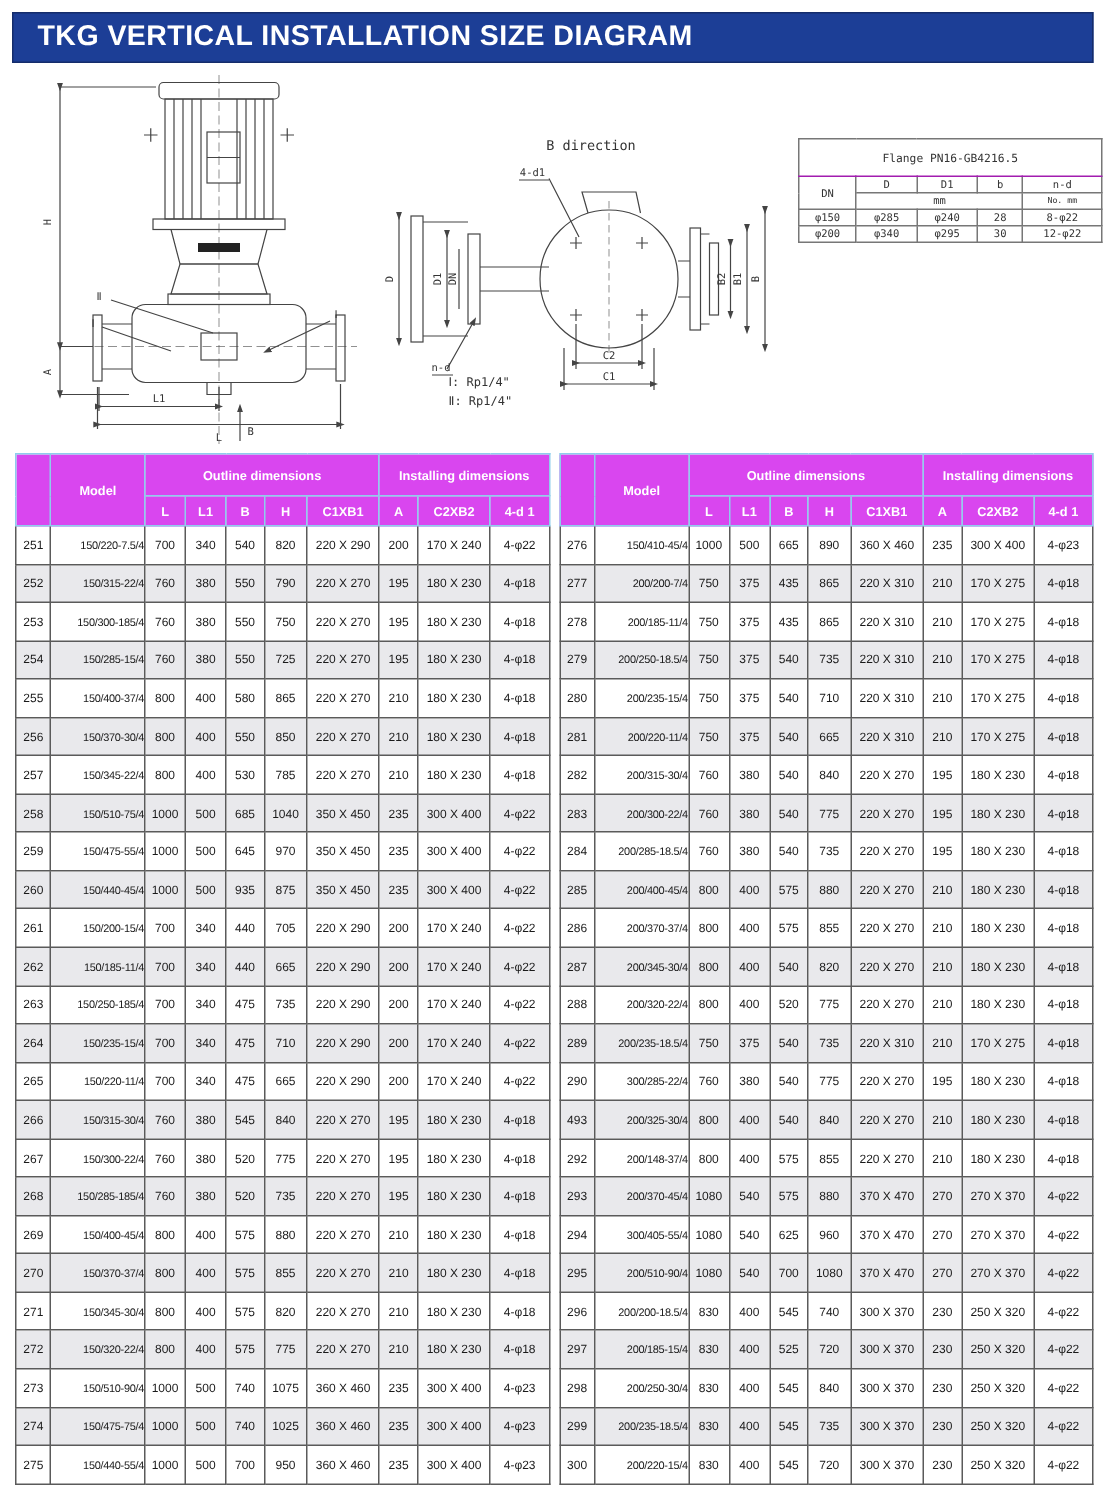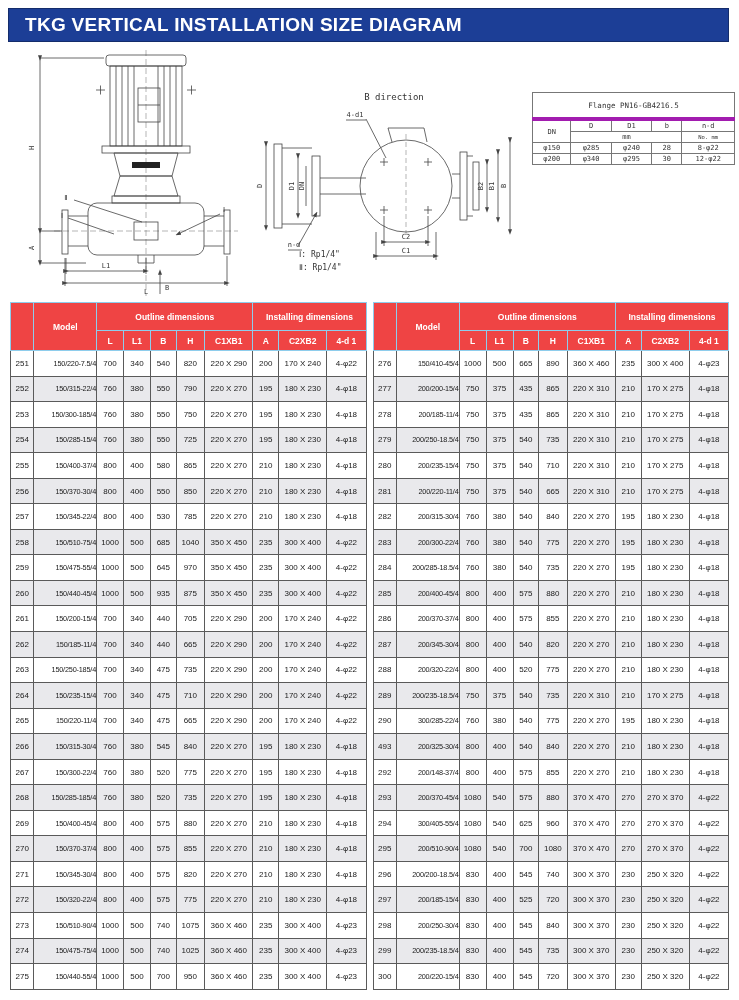--- a/index.html
+++ b/index.html
@@ -17,29 +17,29 @@
   .dimtxt{font-size:7px;}
   .bigtxt{font-size:9px;}
   .notes{position:absolute;left:299px;top:248px;font-family:"DejaVu Sans Mono",monospace;
     font-size:8px;color:#333;line-height:13px;}
   
   .flange-wrap{position:absolute;left:532px;top:92px;width:203px;}
   table.flange{border-collapse:collapse;width:100%;table-layout:fixed;
     font-family:"DejaVu Sans Mono",monospace;color:#333;border:1px solid #555;}
   table.flange td,table.flange th{border:1px solid #777;text-align:center;
     font-weight:normal;font-size:7px;padding:1px 0;}
-  table.flange .ft-title{font-size:7.5px;height:22px;border-bottom:4px solid #a21caf;}
+  table.flange .ft-title{font-size:7.5px;height:22px;border-bottom:1px solid #a21caf;}
   table.flange .small{font-size:5.5px;}
   
   .main-tables{position:absolute;left:10px;top:302px;width:719px;height:688px;
     display:flex;gap:6px;}
   .panel{flex:1;}
   table.dim{border-collapse:collapse;width:100%;height:100%;table-layout:fixed;
     border:1.5px solid #3a3a3a;}
-  table.dim th{background:#ef4444;color:#fff;font-weight:bold;font-size:8.5px;
+  table.dim th{background:#d946ef;color:#fff;font-weight:bold;font-size:8.5px;
     border:1px solid #8ecdec;padding:0;}
   table.dim thead tr.h1{height:28px;}
   table.dim thead tr.h2{height:20px;}
   table.dim td{border:1px solid #5a5a5a;font-size:8px;color:#1a1a1a;text-align:center;
     padding:0;white-space:nowrap;overflow:hidden;}
   table.dim td:nth-child(2){font-size:7.3px;letter-spacing:-.2px;text-align:right;}
   table.dim tbody tr:nth-child(even) td{background:#e9e9ec;}
   col.c-num{width:6.6%;} col.c-model{width:17.6%;}
   col.c-l{width:7.6%;} col.c-l1{width:7.6%;} col.c-b{width:7.2%;} col.c-h{width:8%;}
   col.c-c1{width:13.6%;} col.c-a{width:7.2%;} col.c-c2{width:13.6%;} col.c-d1{width:11%;}
@@ -570,21 +570,21 @@
               <td>500</td>
               <td>665</td>
               <td>890</td>
               <td>360 X 460</td>
               <td>235</td>
               <td>300 X 400</td>
               <td>4-φ23</td>
             </tr>
             <tr>
               <td>277</td>
-              <td>200/200-15/4</td>
+              <td>200/200-7/4</td>
               <td>750</td>
               <td>375</td>
               <td>435</td>
               <td>865</td>
               <td>220 X 310</td>
               <td>210</td>
               <td>170 X 275</td>
               <td>4-φ18</td>
             </tr>
             <tr>

